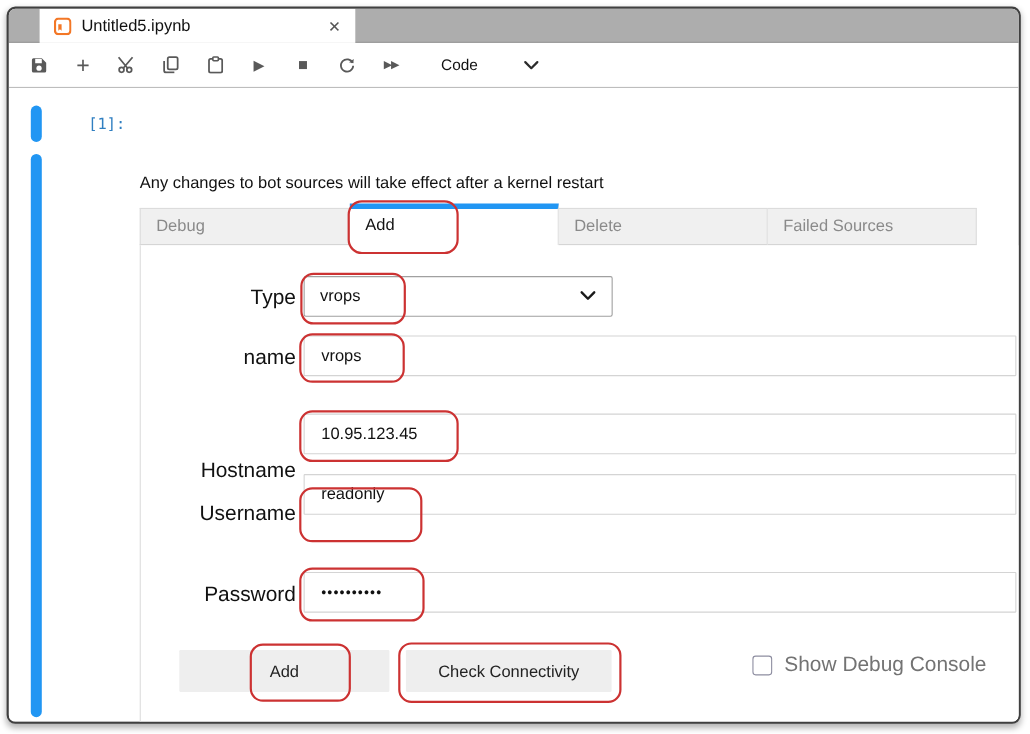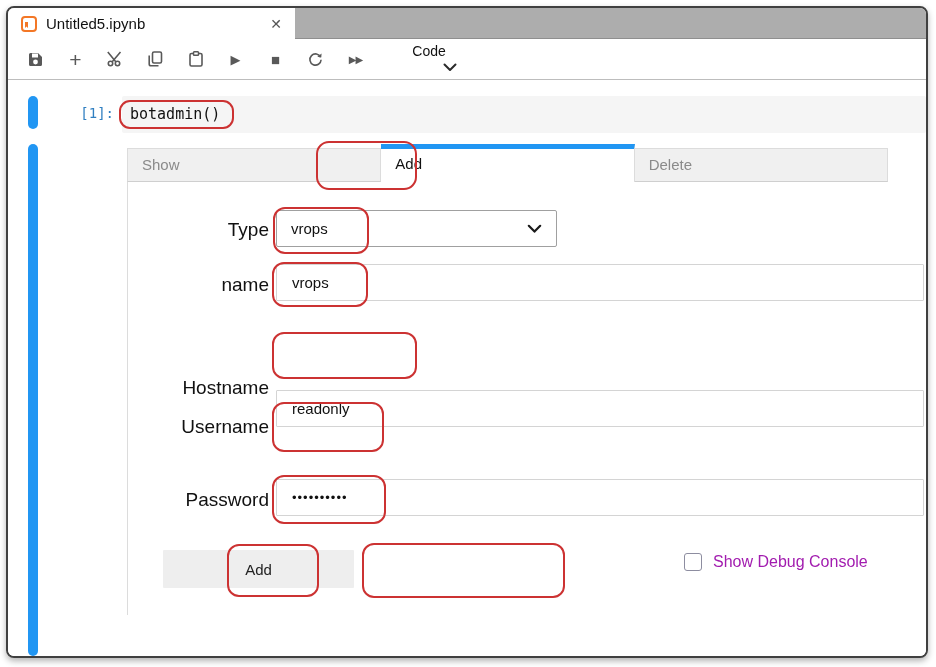--- a/index.html
+++ b/index.html
@@ -4,39 +4,39 @@
 <style>
   html,body{margin:0;padding:0;background:#ffffff;}
   body{width:936px;height:667px;position:relative;font-family:"Liberation Sans",sans-serif;
        -webkit-font-smoothing:antialiased;color:#1a1a1a;}
   .frame{position:absolute;left:6px;top:6px;width:918px;height:648px;background:#fff;
          border:2px solid #404040;border-radius:8px;box-shadow:0 3px 6px rgba(0,0,0,.30);
          overflow:hidden;}
 
   
   .tabstrip{position:absolute;left:0;top:0;right:0;height:30px;background:#adadad;
-            border-bottom:1px solid #8f8f8f;display:flex;}
+            border-bottom:1px solid #8f8f8f;display:flex;padding-left:28px;}
   .doc-tab{width:287px;height:31px;background:#ffffff;display:flex;align-items:center;
            padding-left:13px;box-sizing:border-box;position:relative;z-index:2;}
   .doc-tab .nbicon{width:16px;height:16px;margin-right:9px;flex:none;}
   .doc-tab .title{font-size:15px;color:#111;}
   .doc-tab .close{margin-left:auto;margin-right:13px;font-size:14px;color:#555;cursor:pointer;}
 
   
   .toolbar{position:absolute;left:0;top:31px;right:0;height:41px;background:#fff;
            border-bottom:1px solid #bdbdbd;display:flex;align-items:center;padding-left:19px;
            box-sizing:border-box;}
   .tb-icon{width:17px;flex:none;margin-right:23px;text-align:center;color:#595959;
            font-size:15px;line-height:17px;cursor:pointer;}
   .tb-icon svg{display:block;margin:0 auto;}
   .tb-plus{font-size:21px;font-weight:400;line-height:15px;}
   .tb-run{font-size:13px;}
   .tb-stop{font-size:15px;}
   .tb-runall{font-size:10px;letter-spacing:-1px;}
-  .celltype{margin-left:14px;font-size:14px;color:#111;cursor:pointer;display:flex;align-items:center;flex-direction:column;}
+  .celltype{margin-left:14px;font-size:14px;color:#111;cursor:pointer;display:flex;align-items:center;}
   .celltype .chev{margin-left:42px;}
 
   
   .notebook{position:absolute;left:0;top:72px;right:0;bottom:0;background:#fff;padding-top:16px;
             box-sizing:border-box;}
   .cell-row{display:flex;padding-left:20px;align-items:flex-start;}
   .cell-bar{width:10px;border-radius:5px;background:#2196f3;flex:none;cursor:pointer;}
   .bar-code{height:33px;}
   .bar-out{height:512px;}
   .prompt{width:76px;flex:none;text-align:right;font-family:"DejaVu Sans Mono",monospace;
@@ -76,21 +76,21 @@
              color:#111;padding:0 15px;font-family:"Liberation Sans",sans-serif;outline:none;}
   .in-name{top:82px;} .in-host{top:153px;} .in-user{top:208px;}
   .in-pass{top:297px;font-size:13px;letter-spacing:1px;}
   .btn{position:absolute;top:368px;height:38px;background:#eeeeee;border:none;border-radius:1px;
        font-size:15px;color:#222;font-family:"Liberation Sans",sans-serif;cursor:pointer;}
   .btn-add{left:35px;width:191px;}
   .btn-check{left:241px;width:187px;}
   .chk-row{position:absolute;left:556px;top:371px;display:flex;align-items:center;cursor:pointer;}
   .chk-box{width:16px;height:16px;border:1.5px solid #8d8da0;border-radius:3px;background:#fff;
            flex:none;}
-  .chk-label{margin-left:11px;font-size:16px;color:#a21caf;}
+  .chk-label{margin-left:11px;font-size:19px;color:#737373;}
 
   
   .ann{position:absolute;border:2.5px solid #cc3232;border-radius:12px;pointer-events:none;z-index:3;}
   .ann-type{left:145px;top:25px;width:92px;height:43px;}
   .ann-name{left:144px;top:80px;width:92px;height:41px;}
   .ann-host{left:144px;top:150px;width:141px;height:43px;}
   .ann-user{left:144px;top:220px;width:108px;height:46px;}
   .ann-pass{left:144px;top:293px;width:110px;height:45px;}
   .ann-addbtn{left:99px;top:362px;width:88px;height:49px;}
   .ann-checkbtn{left:234px;top:361px;width:199px;height:51px;}
@@ -158,61 +158,62 @@
           </svg>
       </span>
     </span>
   </div>
 
   <div class="notebook">
 
     <div class="cell-row">
       <div class="cell-bar bar-code"></div>
       <div class="prompt">[1]:</div>
-      <div class="cell-input">
-        <span class="code-ann"><span>botadmin()</span></span>
-      </div>
     </div>
 
     <div class="output-row">
       <div class="cell-bar bar-out"></div>
       <div class="output-content">
 
+        <div class="kernel-msg">Any changes to bot sources will take effect after a kernel restart</div>
 
         <div class="wtabs">
-          <div class="wtab">Show</div>
+          <div class="wtab">Debug</div>
           <div class="wtab active">Add</div>
           <div class="wtab">Delete</div>
+          <div class="wtab">Failed Sources</div>
           <div class="tab-ann"></div>
         </div>
 
         <div class="panel">
 
           <div class="frm-label lbl-type">Type</div>
           <div class="type-select">
             <span class="sel-val">vrops</span>
             <span>
               <svg width="15" height="10" viewBox="0 0 15 10">
                   <path d="M1.8 1.8 L7.5 7.6 L13.2 1.8" fill="none" stroke="#1a1a1a" stroke-width="2.2" stroke-linecap="round" stroke-linejoin="round"></path>
                 </svg>
             </span>
           </div>
 
           <div class="frm-label lbl-name">name</div>
           <input class="txt-input in-name" value="vrops" style="">
 
           <div class="frm-label lbl-host">Hostname</div>
+          <input class="txt-input in-host" value="10.95.123.45" style="">
 
           <div class="frm-label lbl-user">Username</div>
           <input class="txt-input in-user" value="readonly" style="">
 
           <div class="frm-label lbl-pass">Password</div>
           <input class="txt-input in-pass" value="••••••••••" style="">
 
           <button class="btn btn-add">Add</button>
+          <button class="btn btn-check">Check Connectivity</button>
 
           <div class="chk-row">
             <span class="chk-box"></span>
             <span class="chk-label">Show Debug Console</span>
           </div>
 
           <div class="ann ann-type"></div>
           <div class="ann ann-name"></div>
           <div class="ann ann-host"></div>
           <div class="ann ann-user"></div>

